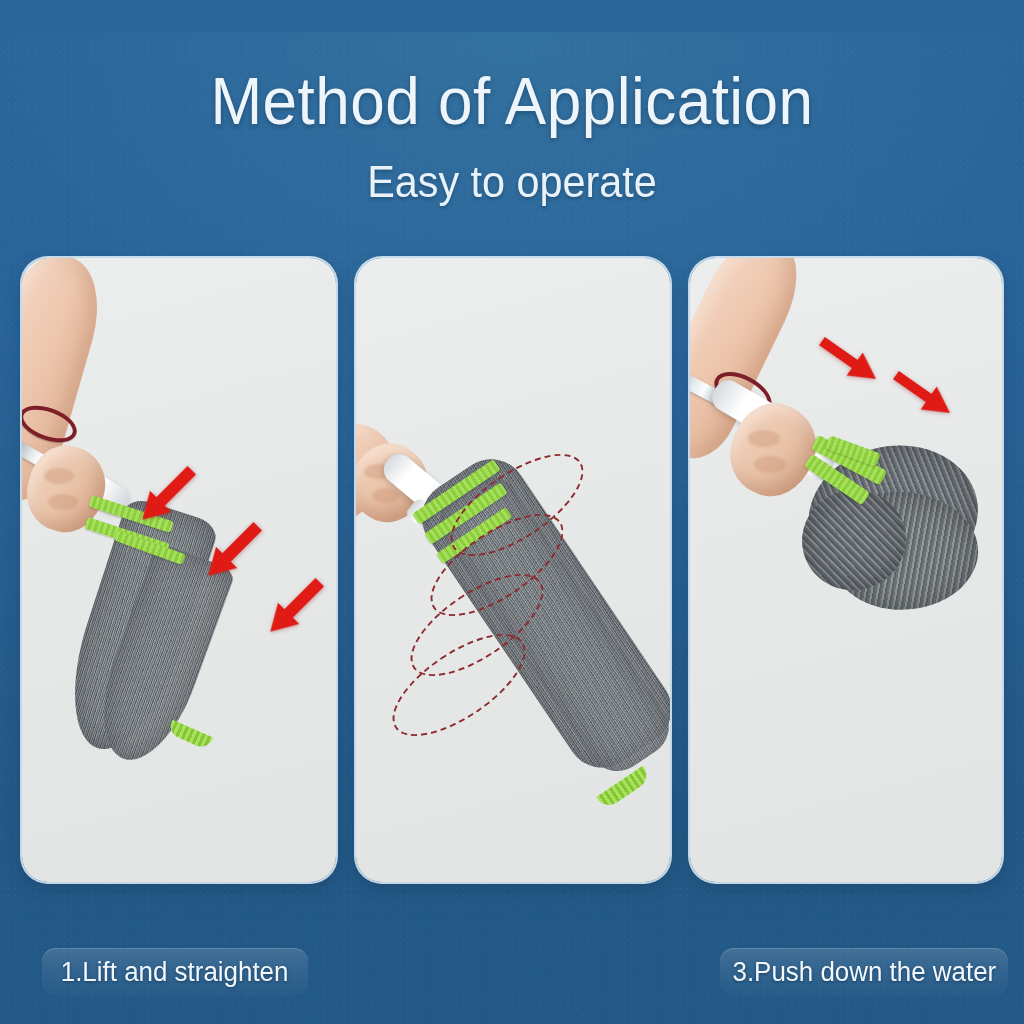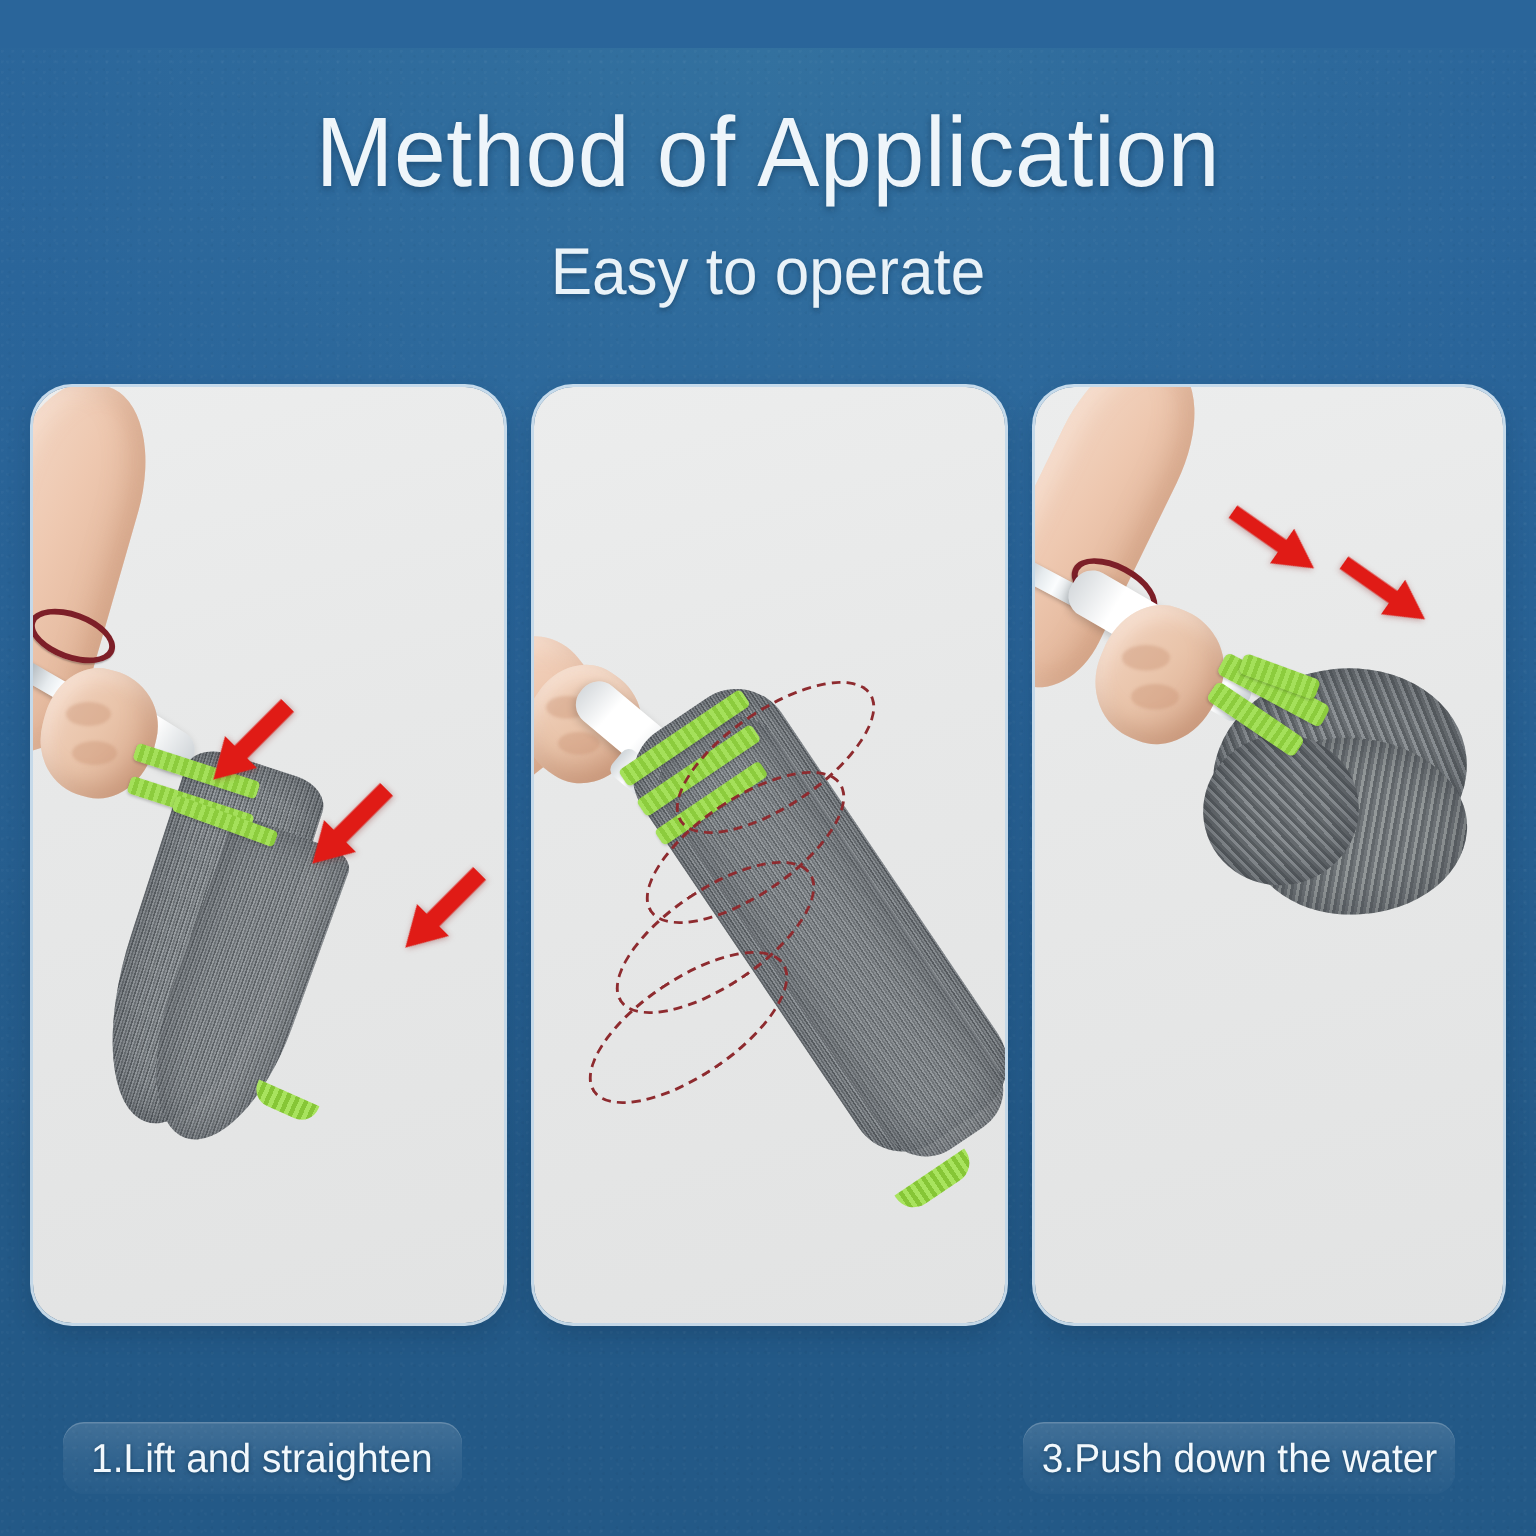--- a/index.html
+++ b/index.html
@@ -131,21 +131,21 @@
     box-shadow:inset 0 1px 0 rgba(255,255,255,.18);
     display:flex;align-items:center;justify-content:center;
   }
   .cap span{
     color:#f2f8fc;font-size:27px;line-height:1;white-space:nowrap;
     transform:scaleX(.96);
     text-shadow:0 1px 3px rgba(10,40,65,.55);
   }
   .c1{left:42px;width:266px;}
   .c2{left:372px;width:286px;}
-  .c3{left:682px;width:288px;}
+  .c3{left:720px;width:288px;}
 </style>
 </head>
 <body>
 
 <div id="poster">
 
   <div class="title">Method of Application</div>
   <div class="subtitle">Easy to operate</div>
 
   <div class="panels">

